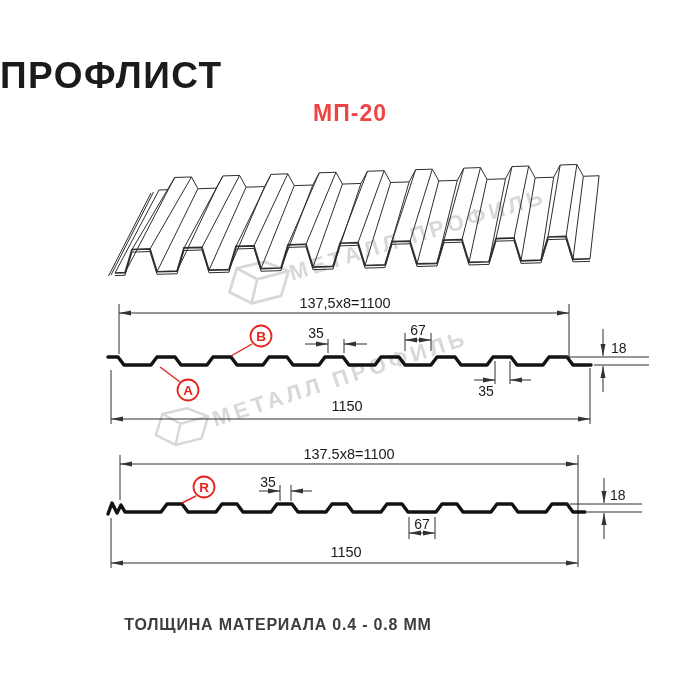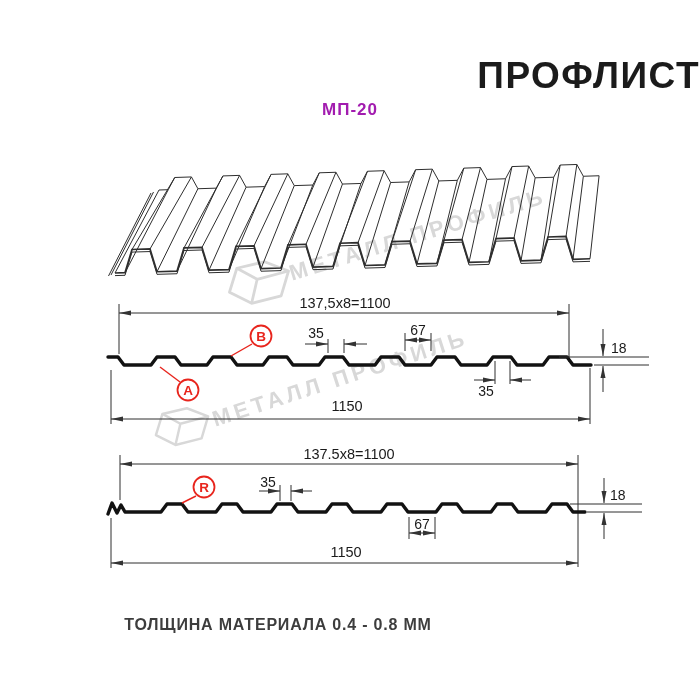--- a/index.html
+++ b/index.html
@@ -2,26 +2,26 @@
 <html style="--red: #e8251d; --wm: #d8d8d8; --line: #2e2e2e;"><head>
 <meta charset="utf-8">
 <style>
   :root{ --red:#e8251d; --wm:#d8d8d8; --line:#2e2e2e; }
   html,body{margin:0;padding:0;}
   body{
     width:700px;height:700px;position:relative;overflow:hidden;
     background:#ffffff;font-family:"Liberation Sans",sans-serif;
   }
   .title{
-    position:absolute;top:55px;left:0;width:700px;text-align:right;
+    position:absolute;top:55px;left:0;width:700px;text-align:left;
     font-size:37px;font-weight:bold;color:#1b1b1b;letter-spacing:1.5px;
   }
   .subtitle{
     position:absolute;top:100px;left:0;width:700px;text-align:center;
-    font-size:17px;font-weight:bold;color:#a21caf;letter-spacing:1px;
+    font-size:23px;font-weight:bold;color:#ef4444;letter-spacing:1px;
   }
   .footer-note{
     position:absolute;top:616px;left:0;width:556px;text-align:center;
     font-size:16px;font-weight:bold;color:#3d3d3d;letter-spacing:0.8px;
   }
   .wm-text{
     position:absolute;white-space:nowrap;color:var(--wm);
     font-size:22px;font-weight:bold;letter-spacing:4px;
     transform-origin:left center;z-index:1;
   }

